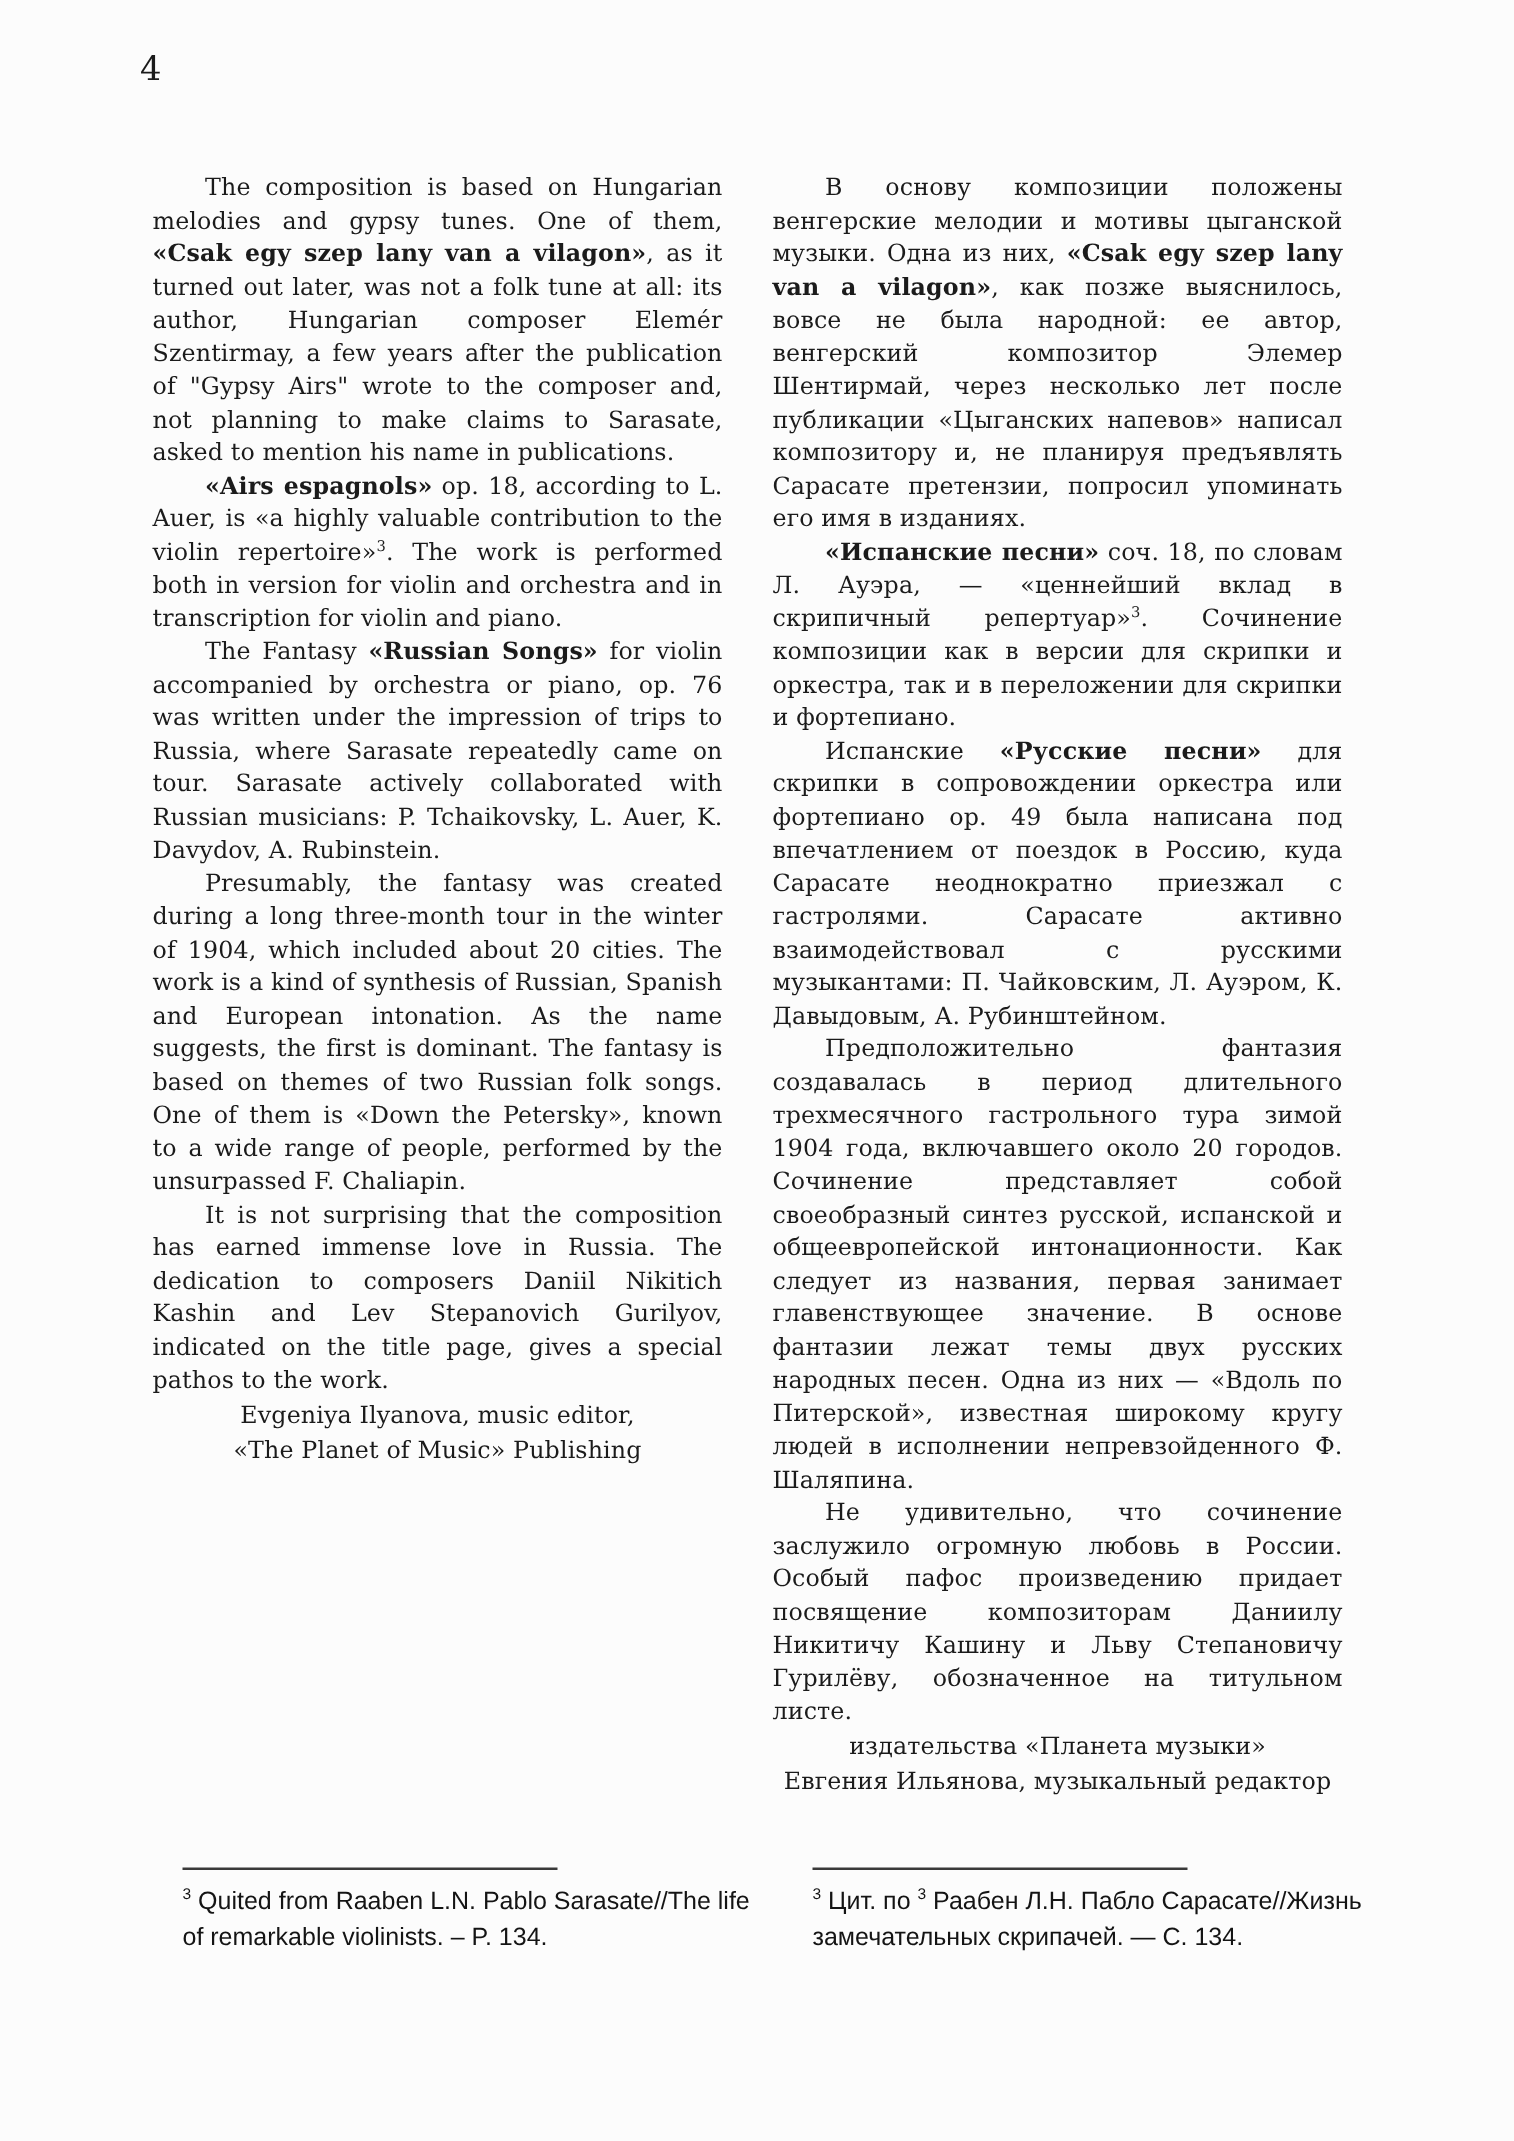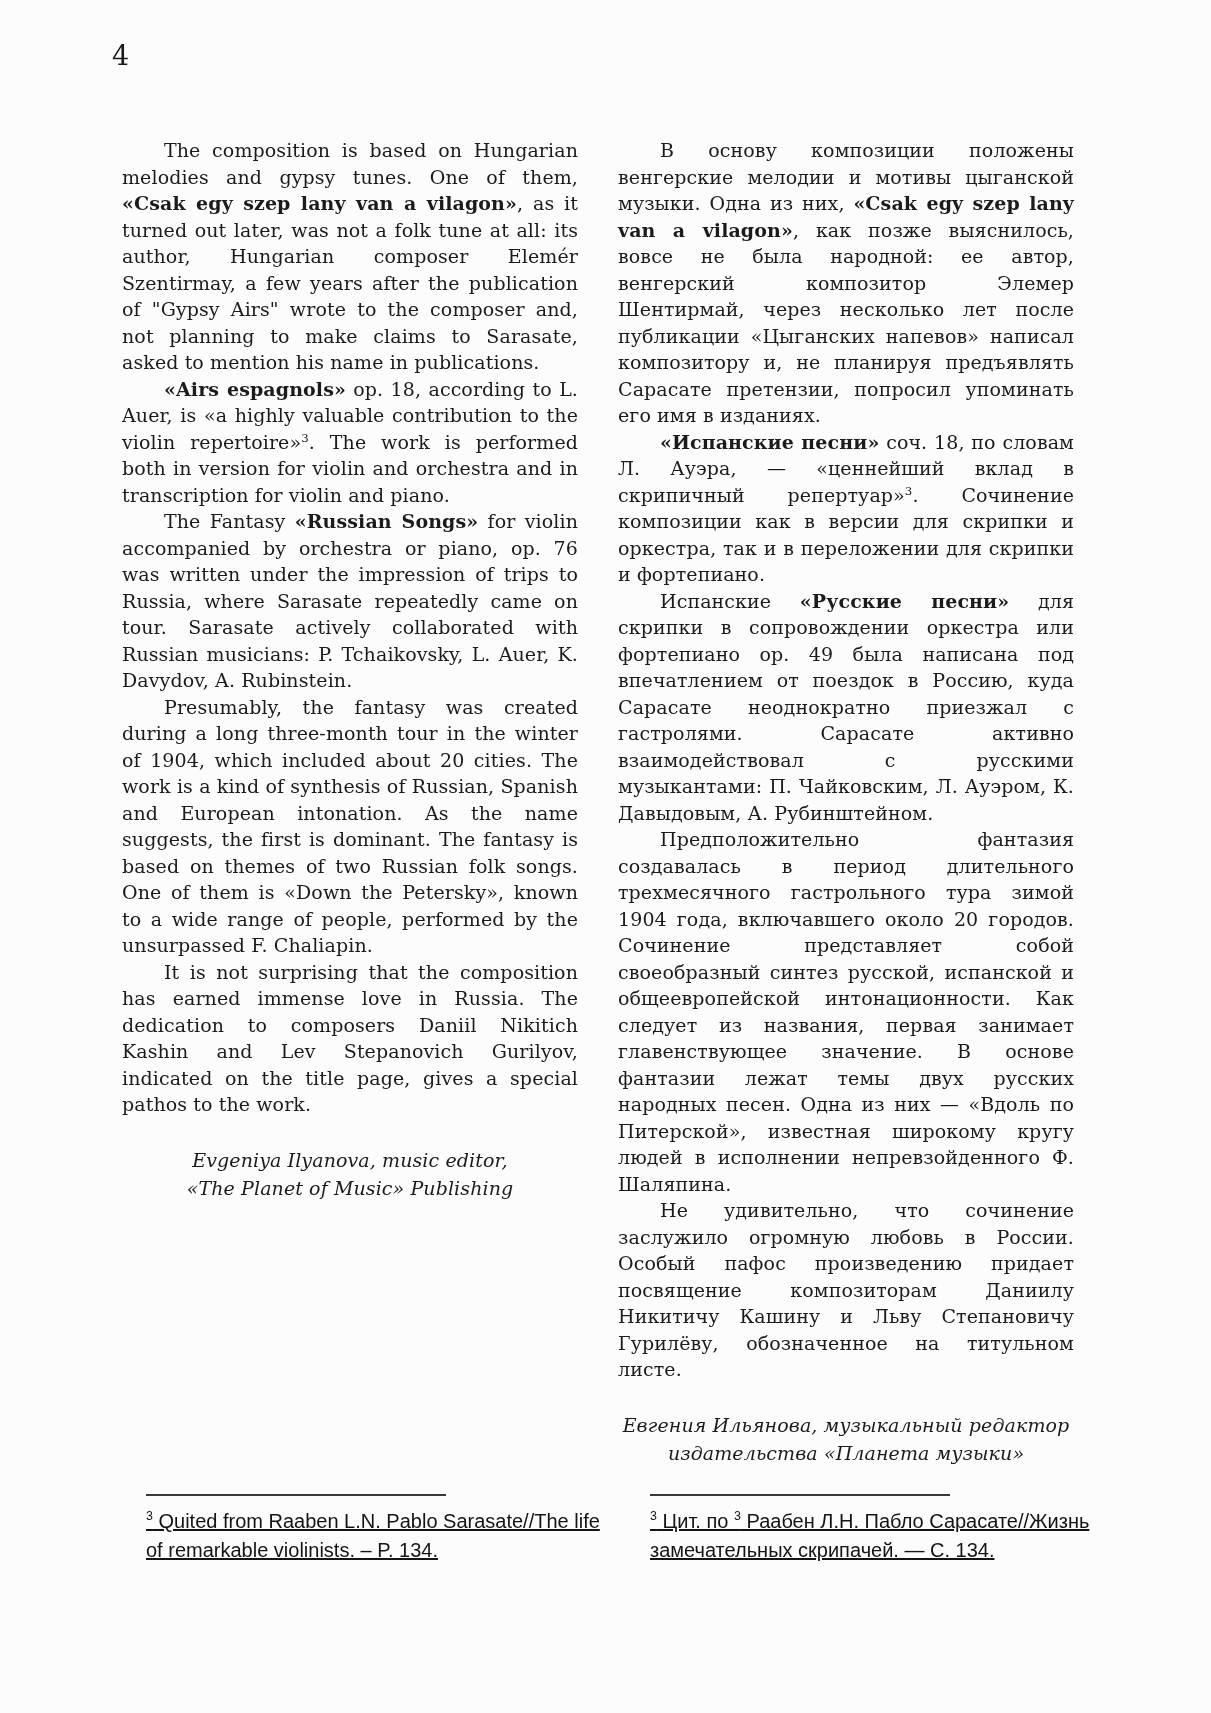--- a/index.html
+++ b/index.html
@@ -25,34 +25,31 @@
     font-size: 19px;
     line-height: 26.5px;
     letter-spacing: 0.1px;
   }
   .column p { margin: 0; text-indent: 42px; }
   .b { font-weight: bold; }
   .column sup, .footnote sup {
     font-size: 0.62em; line-height: 0; vertical-align: super;
   }
   .signature {
-    margin-top: 28px;
     text-align: center;
-    font-style: italic;
     font-size: 19px;
     line-height: 28px;
   }
   .footnote {
     position: absolute; top: 1494px;
     width: 468px;
     font-family: "Liberation Sans", sans-serif;
     font-size: 20px;
     line-height: 29px;
     color: #141414;
-    text-decoration: underline;
   }
   .footnote .rule {
     width: 300px; height: 0;
     border-top: 2px solid #3a3a3a;
     margin-bottom: 11px;
   }
   #fn-0 { left: 146px; }
   #fn-1 { left: 650px; }
 </style>
 </head>
@@ -72,22 +69,22 @@
         <div>«The Planet of Music» Publishing</div>
       </div>
     </div>
   <div class="column" id="col-1">
       <p><span>В основу композиции положены венгерские мелодии и мотивы цыганской музыки. Одна из них, </span><span class="b">«Csak egy szep lany van a vilagon»</span><span>, как позже выяснилось, вовсе не была народной: ее автор, венгерский композитор Элемер Шентирмай, через несколько лет после публикации «Цыганских напевов» написал композитору и, не планируя предъявлять Сарасате претензии, попросил упоминать его имя в изданиях.</span></p>
       <p><span class="b">«Испанские песни»</span><span> соч. 18, по словам Л. Ауэра, — «ценнейший вклад в скрипичный репертуар»</span><sup>3</sup><span>. Сочинение композиции как в версии для скрипки и оркестра, так и в переложении для скрипки и фортепиано.</span></p>
       <p><span>Испанские </span><span class="b">«Русские песни»</span><span> для скрипки в сопровождении оркестра или фортепиано ор. 49 была написана под впечатлением от поездок в Россию, куда Сарасате неоднократно приезжал с гастролями. Сарасате активно взаимодействовал с русскими музыкантами: П. Чайковским, Л. Ауэром, К. Давыдовым, А. Рубинштейном.</span></p>
       <p><span>Предположительно фантазия создавалась в период длительного трехмесячного гастрольного тура зимой 1904 года, включавшего около 20 городов. Сочинение представляет собой своеобразный синтез русской, испанской и общеевропейской интонационности. Как следует из названия, первая занимает главенствующее значение. В основе фантазии лежат темы двух русских народных песен. Одна из них — «Вдоль по Питерской», известная широкому кругу людей в исполнении непревзойденного Ф. Шаляпина.</span></p>
       <p><span>Не удивительно, что сочинение заслужило огромную любовь в России. Особый пафос произведению придает посвящение композиторам Даниилу Никитичу Кашину и Льву Степановичу Гурилёву, обозначенное на титульном листе.</span></p>
       <div class="signature">
+        <div>издательства «Планета музыки»</div>
         <div>Евгения Ильянова, музыкальный редактор</div>
-        <div>издательства «Планета музыки»</div>
       </div>
     </div>
 </div>
 
 <div class="footnote" id="fn-0">
   <div class="rule"></div>
   <div class="fn-text"><sup>3</sup><span> Quited from Raaben L.N. Pablo Sarasate//The life of remarkable violinists. – P. 134.</span></div>
 </div>
 <div class="footnote" id="fn-1">
   <div class="rule"></div>

